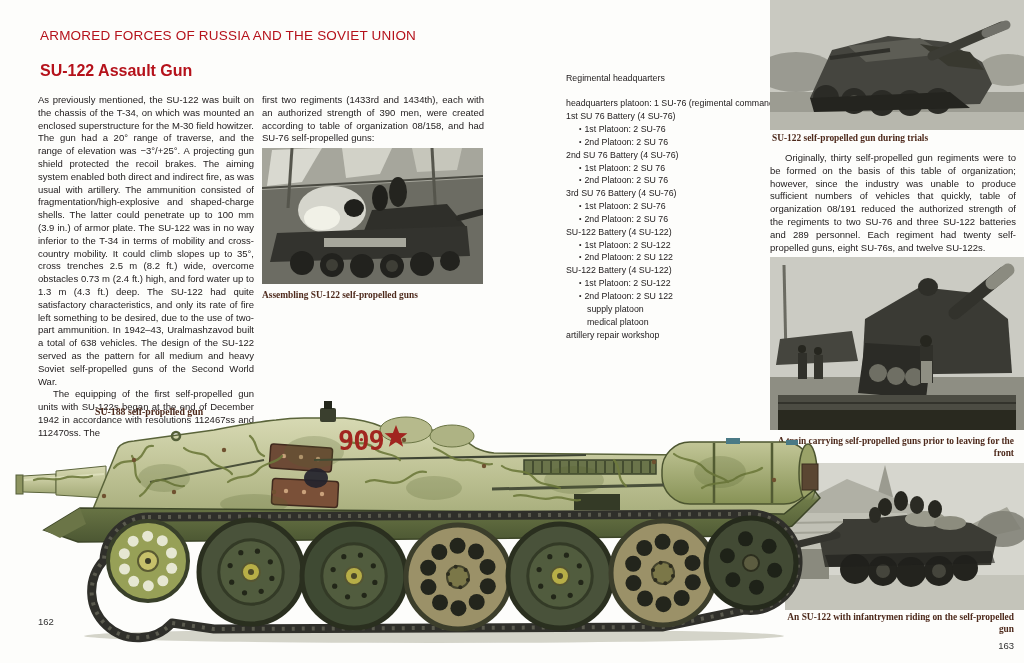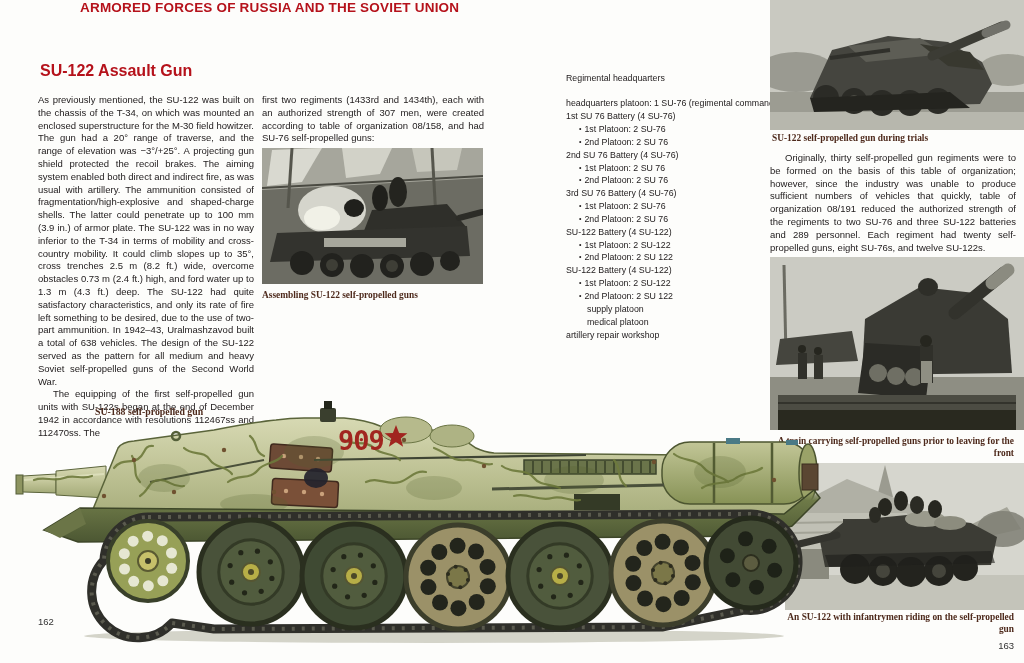--- a/index.html
+++ b/index.html
@@ -12,22 +12,22 @@
     --num-red:#a1251f;
   }
   html,body{margin:0;padding:0;background:#888;}
   #canvas{
     position:relative;width:1024px;height:663px;margin:0 auto;
     background:#fdfdfb;overflow:hidden;
     font-family:"Liberation Sans", sans-serif;color:var(--body);
   }
   .abs{position:absolute;}
   .series-header{
-    left:40px;top:0;width:620px;
-    font-size:13.5px;font-weight:bold;letter-spacing:.2px;color:var(--accent);margin-left:40px;
+    left:40px;top:28px;width:620px;
+    font-size:13.5px;font-weight:normal;letter-spacing:.2px;color:var(--accent);
   }
   .article-title{
     left:40px;top:62px;width:300px;
     font-size:16px;font-weight:bold;color:var(--accent);
   }
   .bodycol{font-size:9.5px;line-height:12.8px;text-align:justify;}
   .col1{left:38px;top:94px;width:216px;}
   .col2{left:262px;top:94px;width:222px;}
   .rightpara{left:770px;top:152px;width:246px;}
   .indent{text-indent:15px;}
@@ -56,21 +56,21 @@
 <div id="canvas">
 
   <div class="abs series-header">ARMORED FORCES OF RUSSIA AND THE SOVIET UNION</div>
   <div class="abs article-title">SU-122 Assault Gun</div>
 
   <div class="abs bodycol col1">
     <div>As previously mentioned, the SU-122 was built on the chassis of the T-34, on which was mounted an enclosed superstructure for the M-30 field howitzer. The gun had a 20° range of traverse, and the range of elevation was −3°/+25°. A projecting gun shield protected the recoil brakes. The aiming system enabled both direct and indirect fire, as was usual with artillery. The ammunition consisted of fragmentation/high-explosive and shaped-charge shells. The latter could penetrate up to 100 mm (3.9 in.) of armor plate. The SU-122 was in no way inferior to the T-34 in terms of mobility and cross-country mobility. It could climb slopes up to 35°, cross trenches 2.5 m (8.2 ft.) wide, overcome obstacles 0.73 m (2.4 ft.) high, and ford water up to 1.3 m (4.3 ft.) deep. The SU-122 had quite satisfactory characteristics, and only its rate of fire left something to be desired, due to the use of two-part ammunition. In 1942–43, Uralmashzavod built a total of 638 vehicles. The design of the SU-122 served as the pattern for all medium and heavy Soviet self-propelled guns of the Second World War.</div>
     <div class="indent">The equipping of the first self-propelled gun units with SU-122s began at the end of December 1942 in accordance with resolutions 112467ss and 112470ss. The</div>
   </div>
   <div class="abs bodycol col2">
-    <div>first two regiments (1433rd and 1434th), each with an authorized strength of 307 men, were created according to table of organization 08/158, and had SU-76 self-propelled guns:</div>
+    <div>first two regiments (1433rd and 1434th), each with an authorized strength of 390 men, were created according to table of organization 08/158, and had SU-76 self-propelled guns:</div>
   </div>
 
   <div class="abs photo" style="left:262px;top:148px;width:221px;height:136px;">
     <svg viewBox="0 0 221 136" preserveAspectRatio="none">
       <rect width="221" height="136" fill="#6c6c63"></rect>
       <polygon points="0,0 221,0 221,30 0,42" fill="#a6a69c"></polygon>
       <polygon points="10,2 60,0 40,34 5,38" fill="#d9d9d0"></polygon>
       <polygon points="80,0 130,0 118,26 84,30" fill="#d2d2c8"></polygon>
       <polygon points="150,0 200,0 195,22 155,24" fill="#c6c6bb"></polygon>
       <line x1="0" y1="40" x2="221" y2="28" stroke="#4a4a42" stroke-width="2"></line>

